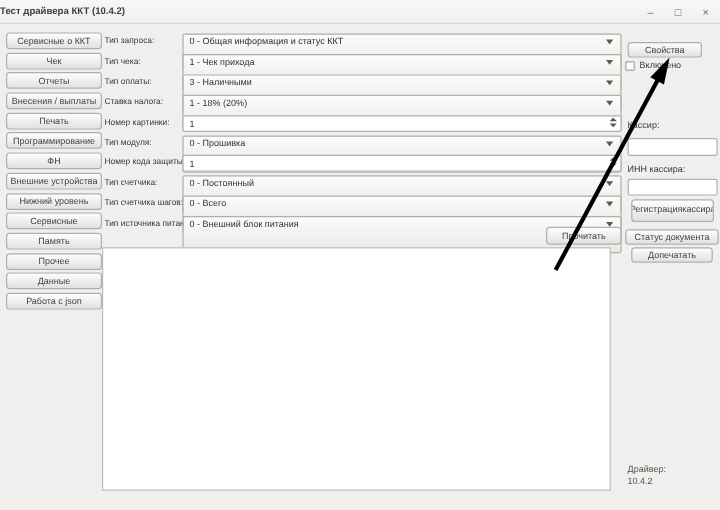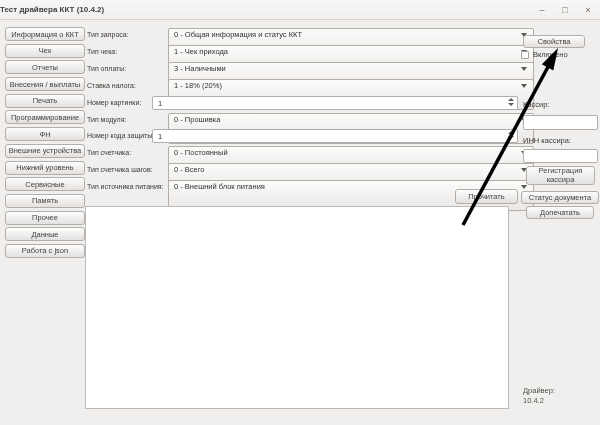--- a/index.html
+++ b/index.html
@@ -18,21 +18,21 @@
   
   .sidebar { position:absolute; left:5px; top:27px; width:80px; display:flex; flex-direction:column; gap:2.7px; }
   .sbtn, .btn { height:14px; background:linear-gradient(#fdfdfd,#e3e1df); border:1px solid #b3aeaa;
     border-radius:3px; font-size:7.5px; color:#454341; display:flex; align-items:center; justify-content:center;
     font-family:"Liberation Sans", sans-serif; white-space:nowrap; overflow:hidden; }
 
   
   .frow { position:absolute; left:87px; width:431px; height:13px; }
   .flabel { position:absolute; left:0; top:0; height:13px; line-height:13px; font-size:7px; color:#3a3836; white-space:nowrap; }
   .combo { position:absolute; left:65px; top:0; width:366px; height:31px;
-    background:linear-gradient(#fbfbfa,#eae8e6); border:1px solid #b3aeaa; border-radius:2px;margin-left:16px; }
+    background:linear-gradient(#fbfbfa,#eae8e6); border:1px solid #b3aeaa; border-radius:2px; }
   .cval { position:absolute; left:5px; top:0; height:11px; line-height:11px; font-size:7.5px; color:#333130; white-space:nowrap; }
   .carrow { position:absolute; right:6px; top:4px; width:0; height:0;
     border-left:3.5px solid transparent; border-right:3.5px solid transparent; border-top:4px solid #5c5956; }
   .spin { position:absolute; left:65px; top:0; width:366px; height:14px;
     background:#fff; border:1px solid #b3aeaa; border-radius:2px; }
   .sval { position:absolute; left:5px; top:1px; height:11px; line-height:11px; font-size:7.5px; color:#333130; }
   .spinbtns { position:absolute; right:3px; top:1px; display:flex; flex-direction:column; gap:2px; }
   .sup { width:0; height:0; border-left:3px solid transparent; border-right:3px solid transparent; border-bottom:3.5px solid #5c5956; }
   .sdn { width:0; height:0; border-left:3px solid transparent; border-right:3px solid transparent; border-top:3.5px solid #5c5956; }
 
@@ -43,21 +43,21 @@
 
   
   .props-btn { position:absolute; left:523px; top:35px; width:62px; height:13px; }
   .chkrow { position:absolute; left:521px; top:50px; height:9px; display:flex; align-items:center; gap:4px; }
   .chk { width:8px; height:8px; background:#fdfdfd; border:1px solid #a7a39f; border-radius:1px; }
   .chklabel { font-size:7.5px; color:#3a3836; }
   .rlabel { position:absolute; font-size:7.5px; color:#3a3836; }
   .rinput { position:absolute; background:#fff; border:1px solid #b3aeaa; border-radius:2px;
     font-size:7.5px; padding:0 3px; font-family:"Liberation Sans", sans-serif; }
   .reg-btn { position:absolute; left:526px; top:166px; width:69px; height:19px; line-height:8.5px;
-    text-align:right; flex-direction:column; }
+    text-align:right; flex-direction:row; }
   .status-btn { position:absolute; left:521px; top:191px; width:78px; height:13px; }
   .reprint-btn { position:absolute; left:526px; top:206px; width:68px; height:13px; }
   .driver-info { position:absolute; left:523px; top:386px; font-size:7.5px; color:#55524f; line-height:9.5px; }
 
   .arrow-overlay { position:absolute; left:0; top:0; width:600px; height:425px; pointer-events:none; }
 </style>
 </head>
 <body>
 
 <div class="window">
@@ -65,21 +65,21 @@
   <div class="titlebar">
     <span class="title">Тест драйвера ККТ (10.4.2)</span>
     <span class="winctls">
       <span class="winctl">–</span>
       <span class="winctl">□</span>
       <span class="winctl">×</span>
     </span>
   </div>
 
   <div class="sidebar">
-    <div class="sbtn">Информация о ККТ</div>
+    <div class="sbtn">Сервисные о ККТ</div>
     <div class="sbtn">Чек</div>
     <div class="sbtn">Отчеты</div>
     <div class="sbtn">Внесения / выплаты</div>
     <div class="sbtn">Печать</div>
     <div class="sbtn">Программирование</div>
     <div class="sbtn">ФН</div>
     <div class="sbtn">Внешние устройства</div>
     <div class="sbtn">Нижний уровень</div>
     <div class="sbtn">Сервисные</div>
     <div class="sbtn">Память</div>

